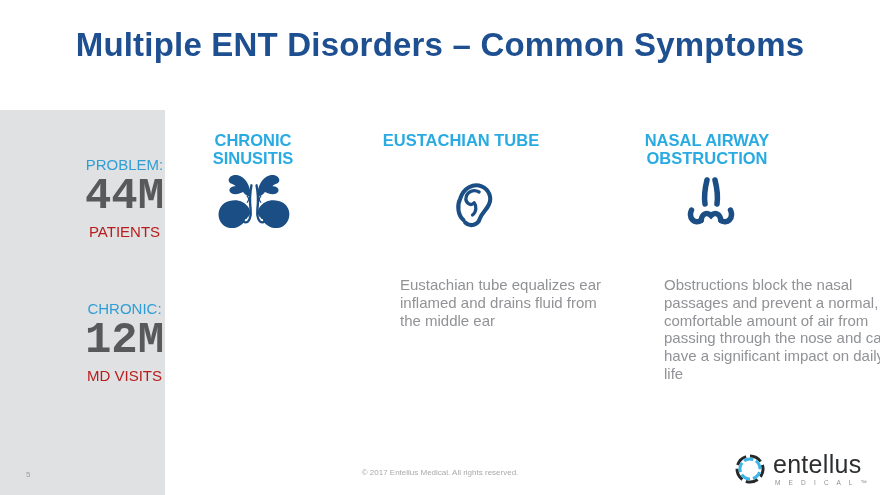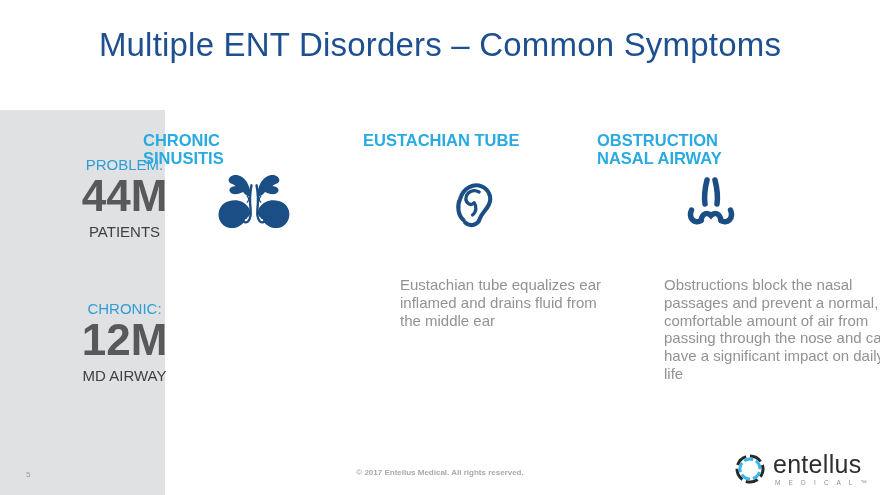--- a/index.html
+++ b/index.html
@@ -2,51 +2,51 @@
 <html><head>
 <meta charset="utf-8">
 <style>
   html,body{margin:0;padding:0;background:#fff;}
   .slide{
     position:relative;width:880px;height:495px;background:#ffffff;overflow:hidden;
     font-family:"Liberation Sans", sans-serif;
   }
   .title{
     position:absolute;top:26px;left:0;right:0;margin:0;text-align:center;
-    font-size:33px;font-weight:normal;color:#1d4f91;letter-spacing:0.2px;
+    font-size:33px;font-weight:bold;color:#1d4f91;letter-spacing:0.2px;
   }
   
   .sidebar{position:absolute;left:0;top:110px;width:165px;height:385px;background:#e0e1e2;}
   .stat{position:absolute;left:0;width:100%;text-align:center;padding-left:42px;}
   .stat-1{top:46px;}
   .stat-2{top:190px;}
   .stat-label{font-size:15px;color:#2f9ed6;margin-bottom:1px;}
-  .stat-value{font-size:44px;font-weight:bold;color:#58595b;line-height:1.02;}
-  .stat-sub{font-size:15px;color:#404040;margin-top:4px;}
+  .stat-value{font-size:44px;font-weight:bold;color:#58595b;line-height:1.02;font-family:Liberation Mono, monospace;}
+  .stat-sub{font-size:15px;color:#b91c1c;margin-top:4px;}
   .page-number{position:absolute;left:26px;bottom:16px;font-size:8px;color:#9b9da0;}
   
   .col-header{
-    position:absolute;top:131px;width:220px;
+    position:absolute;top:131px;width:220px;text-align:center;
     font-size:16.5px;font-weight:bold;color:#29abe2;line-height:1.12;
   }
   .col-header span{display:block;}
   .ch-1{left:143px;}
-  .ch-2{left:363px;}
+  .ch-2{left:351px;}
   .ch-3{left:597px;}
   .col-icon{position:absolute;}
   .icon-sinus{left:211px;top:171px;}
   .icon-ear{left:452px;top:177px;}
   .icon-nose{left:686px;top:176px;}
   .col-body{position:absolute;top:276px;}
   .cb-1{left:183px;width:202px;}
   .cb-2{left:400px;width:208px;}
   .cb-3{left:628px;width:232px;margin-left:36px;}
   .col-body p{margin:0 0 8px 0;font-size:15px;line-height:17.8px;color:#909295;}
   
-  .copyright{position:absolute;left:0;right:0;top:468px;text-align:center;font-size:8px;color:#a7a9ac;font-weight:bold;}
+  .copyright{position:absolute;left:0;right:0;top:468px;text-align:center;font-size:8px;color:#a7a9ac;}
   .logo{position:absolute;right:10px;top:452px;display:flex;align-items:center;}
   .logo-text{margin-left:6px;}
   .logo-name{font-size:25px;color:#2c2e30;line-height:1;letter-spacing:0.3px;}
   .logo-sub{font-size:6.5px;color:#8d9194;letter-spacing:3.2px;margin-top:2px;margin-left:2px;}
 </style>
 </head>
 <body>
 
 <div class="slide">
 
@@ -54,35 +54,35 @@
 
   <div class="sidebar">
     <div class="stat stat-1">
       <div class="stat-label">PROBLEM:</div>
       <div class="stat-value">44M</div>
       <div class="stat-sub">PATIENTS</div>
     </div>
     <div class="stat stat-2">
       <div class="stat-label">CHRONIC:</div>
       <div class="stat-value">12M</div>
-      <div class="stat-sub">MD AIRWAY</div>
+      <div class="stat-sub">MD VISITS</div>
     </div>
     <div class="page-number">5</div>
   </div>
 
   <div class="col-header ch-1">
     <span>CHRONIC</span>
     <span>SINUSITIS</span>
   </div>
   <div class="col-header ch-2">
     <span>EUSTACHIAN TUBE</span>
   </div>
   <div class="col-header ch-3">
+    <span>NASAL AIRWAY</span>
     <span>OBSTRUCTION</span>
-    <span>NASAL AIRWAY</span>
   </div>
 
   <svg class="col-icon icon-sinus" width="86" height="64" viewBox="0 0 100 76" aria-hidden="true">
     <g id="sinL">
       <path fill="#1a4e84" d="M46,27 C45,17 40,7 31,5 C25,3.5 19,7 20,12 C21,16 26,15 28,18 C24,18 20,20 21,24 C23,29 32,28 37,25 C41,30 45,32 46,27 Z"></path>
       <path fill="#1a4e84" d="M44,44 C38,34 25,32 15,38 C5,45 6,60 16,66 C26,71 38,65 40,56 C45,55 47,50 44,44 Z"></path>
       <path fill="none" stroke="#1a4e84" stroke-width="2.8" stroke-linecap="round" d="M47,17 C45,27 45,38 46,46 C47,55 44,61 40,61 C36,61 36,55.5 40.5,55.5"></path>
       <path fill="none" stroke="#1a4e84" stroke-width="1.6" stroke-linecap="round" d="M42,30 C44,32 44,35 42,37"></path>
     </g>
     <use href="#sinL" transform="translate(100,0) scale(-1,1)"></use>

